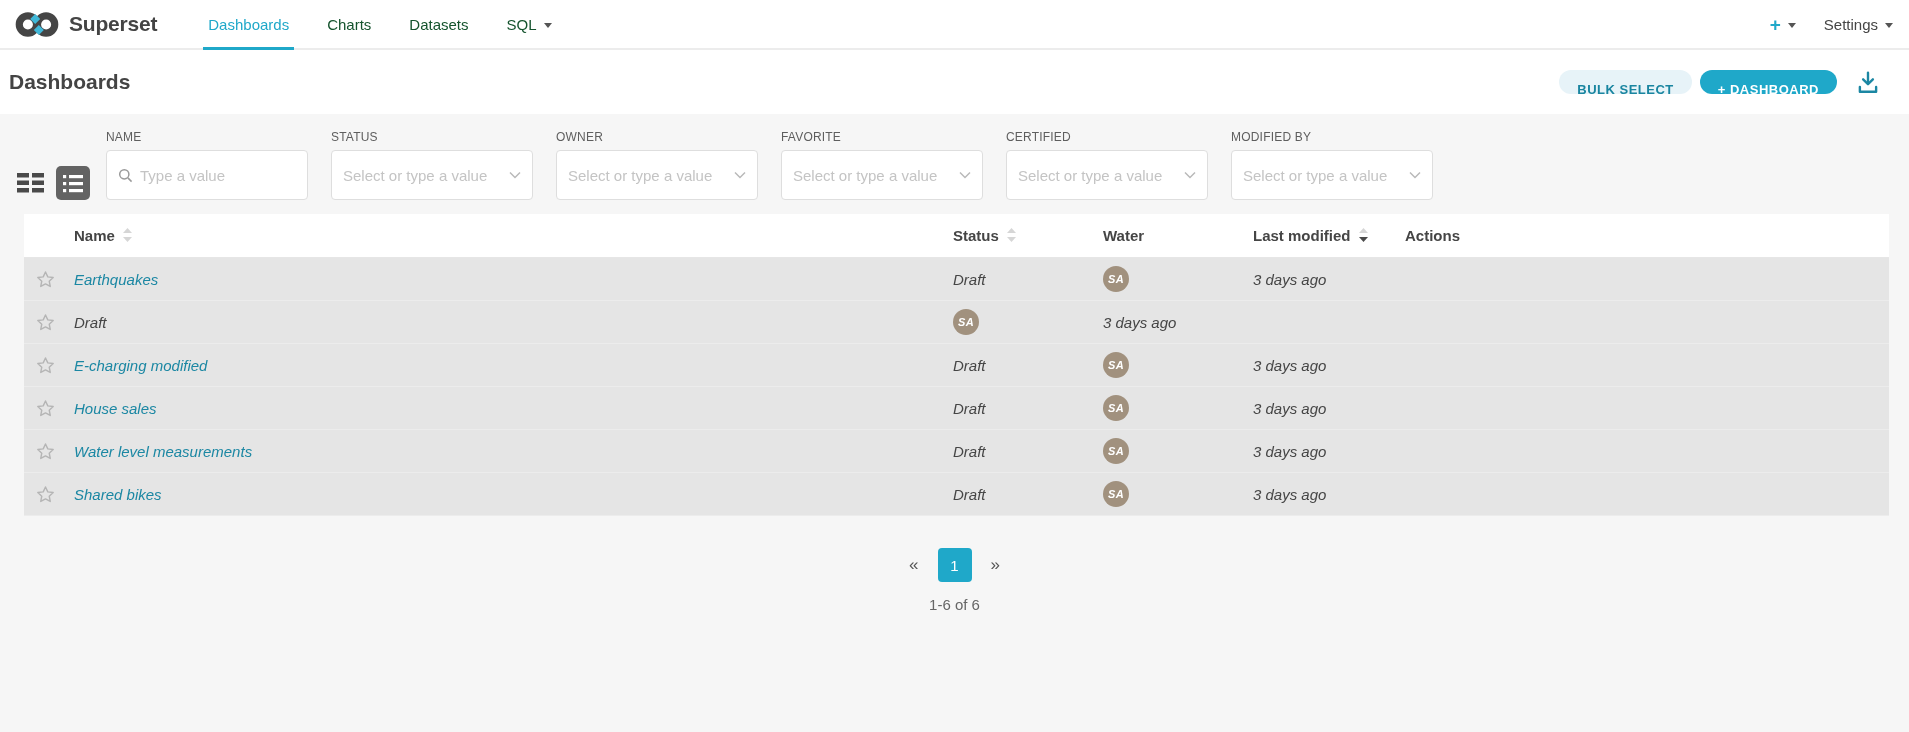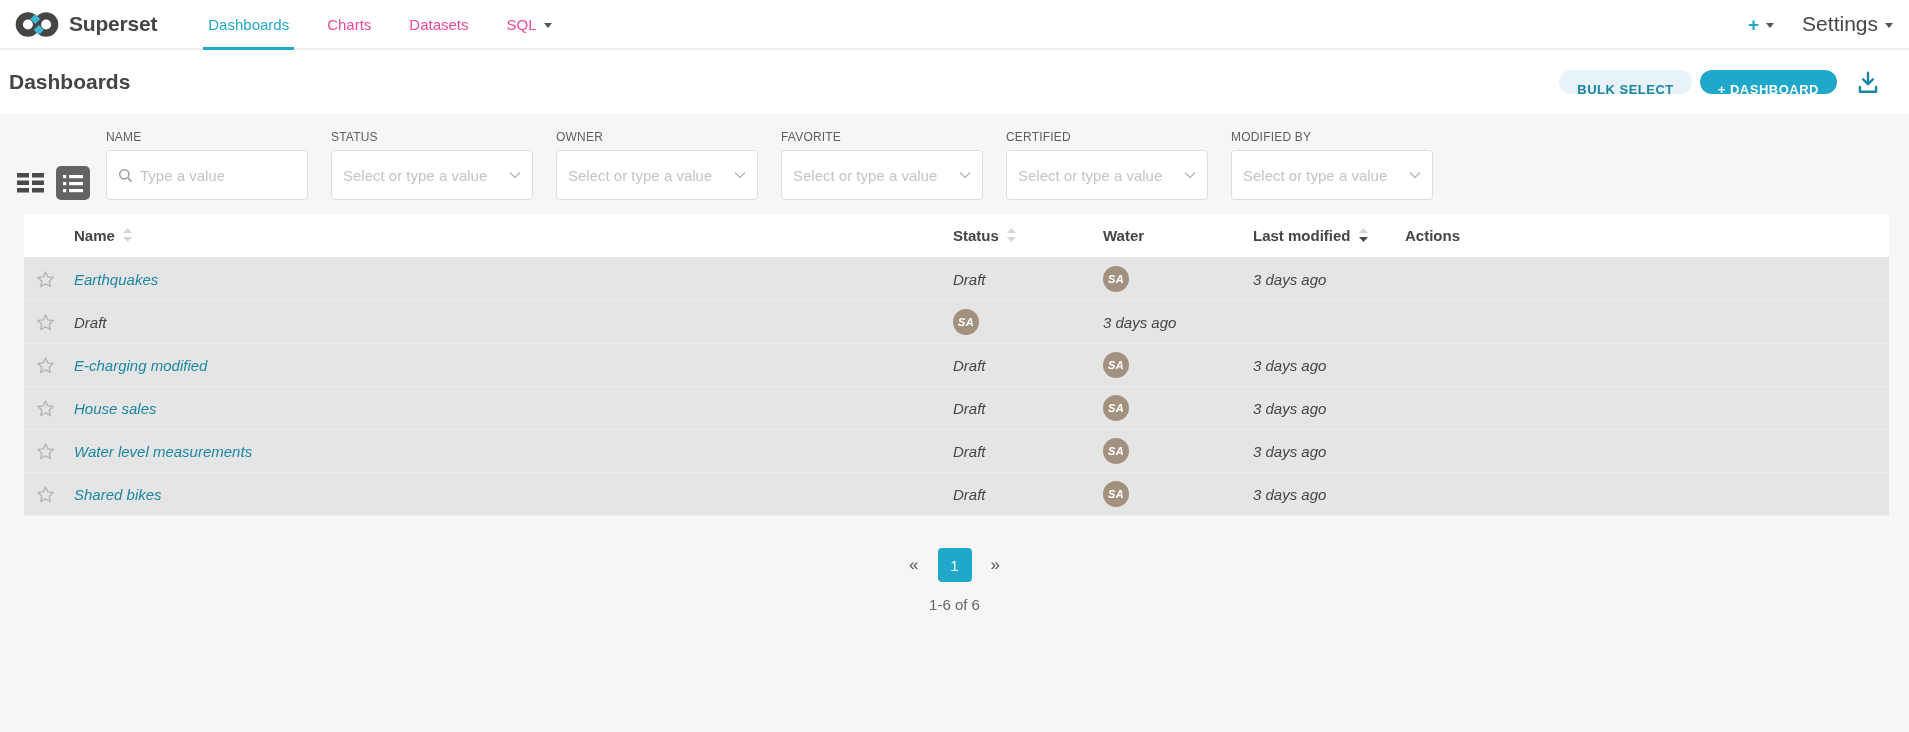--- a/index.html
+++ b/index.html
@@ -6,30 +6,30 @@
   html,body { width:1909px; height:732px; overflow:hidden; background:#fff;
     font-family:"Liberation Sans", sans-serif; color:#454545; }
 
   
   .navbar { height:50px; background:#fff; border-bottom:2px solid #ececec;
     display:flex; align-items:center; padding:0 14px; }
   .brand { display:flex; align-items:center; gap:9px; margin-right:32px; cursor:pointer; }
   .brand-name { font-size:21px; font-weight:bold; color:#444; letter-spacing:-0.2px; }
   .nav-items { display:flex; height:48px; }
   .nav-item { padding:0 19px; display:flex; align-items:center; font-size:15px;
-    color:#ec4899; position:relative; cursor:pointer; }
+    color:#14532d; position:relative; cursor:pointer; }
   .nav-item.active { color:#1FA8C9; }
   .nav-item.active::after { content:""; position:absolute; left:14px; right:14px;
     bottom:-2px; height:3px; background:#1FA8C9; }
   .caret { width:0; height:0; border-left:4px solid transparent; border-right:4px solid transparent;
     border-top:5px solid #555; display:inline-block; margin-left:7px; margin-top:2px; }
   .nav-right { margin-left:auto; display:flex; align-items:center; gap:28px; padding-right:2px; }
   .plus-menu { display:flex; align-items:center; cursor:pointer; }
   .plus-sign { color:#1FA8C9; font-size:19px; font-weight:bold; line-height:1; }
-  .settings-menu { display:flex; align-items:center; font-size:21px; color:#454545; cursor:pointer; }
+  .settings-menu { display:flex; align-items:center; font-size:15px; color:#454545; cursor:pointer; }
 
   
   .title-bar { height:64px; display:flex; align-items:center; padding:0 28px 0 9px; background:#fff; }
   .page-title { font-size:21px; font-weight:bold; color:#444; }
   .title-actions { margin-left:auto; display:flex; align-items:center; }
   .btn { border:none; border-radius:12px; height:18px; font-family:inherit;
     font-size:13px; font-weight:bold; letter-spacing:.5px; cursor:pointer; padding:12px 18px; }
   .btn-secondary { background:#E7F3F8; color:#1985A0; }
   .btn-primary { background:#1FA8C9; color:#fff; margin-left:8px; }
   .download-btn { margin-left:18px; background:none; border:none; cursor:pointer; height:30px; }

